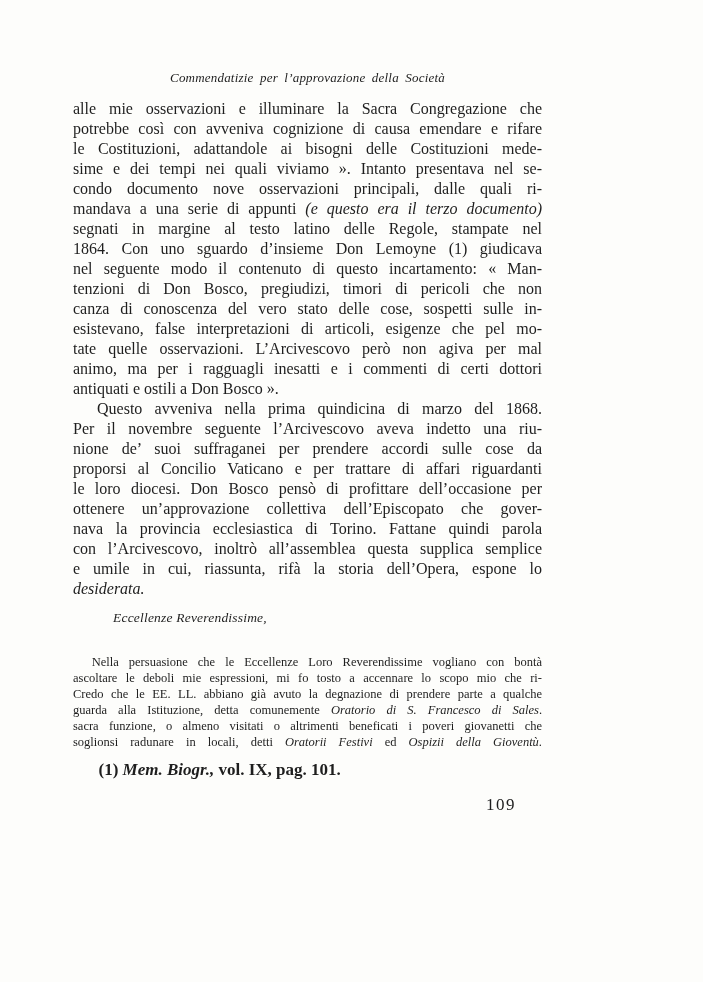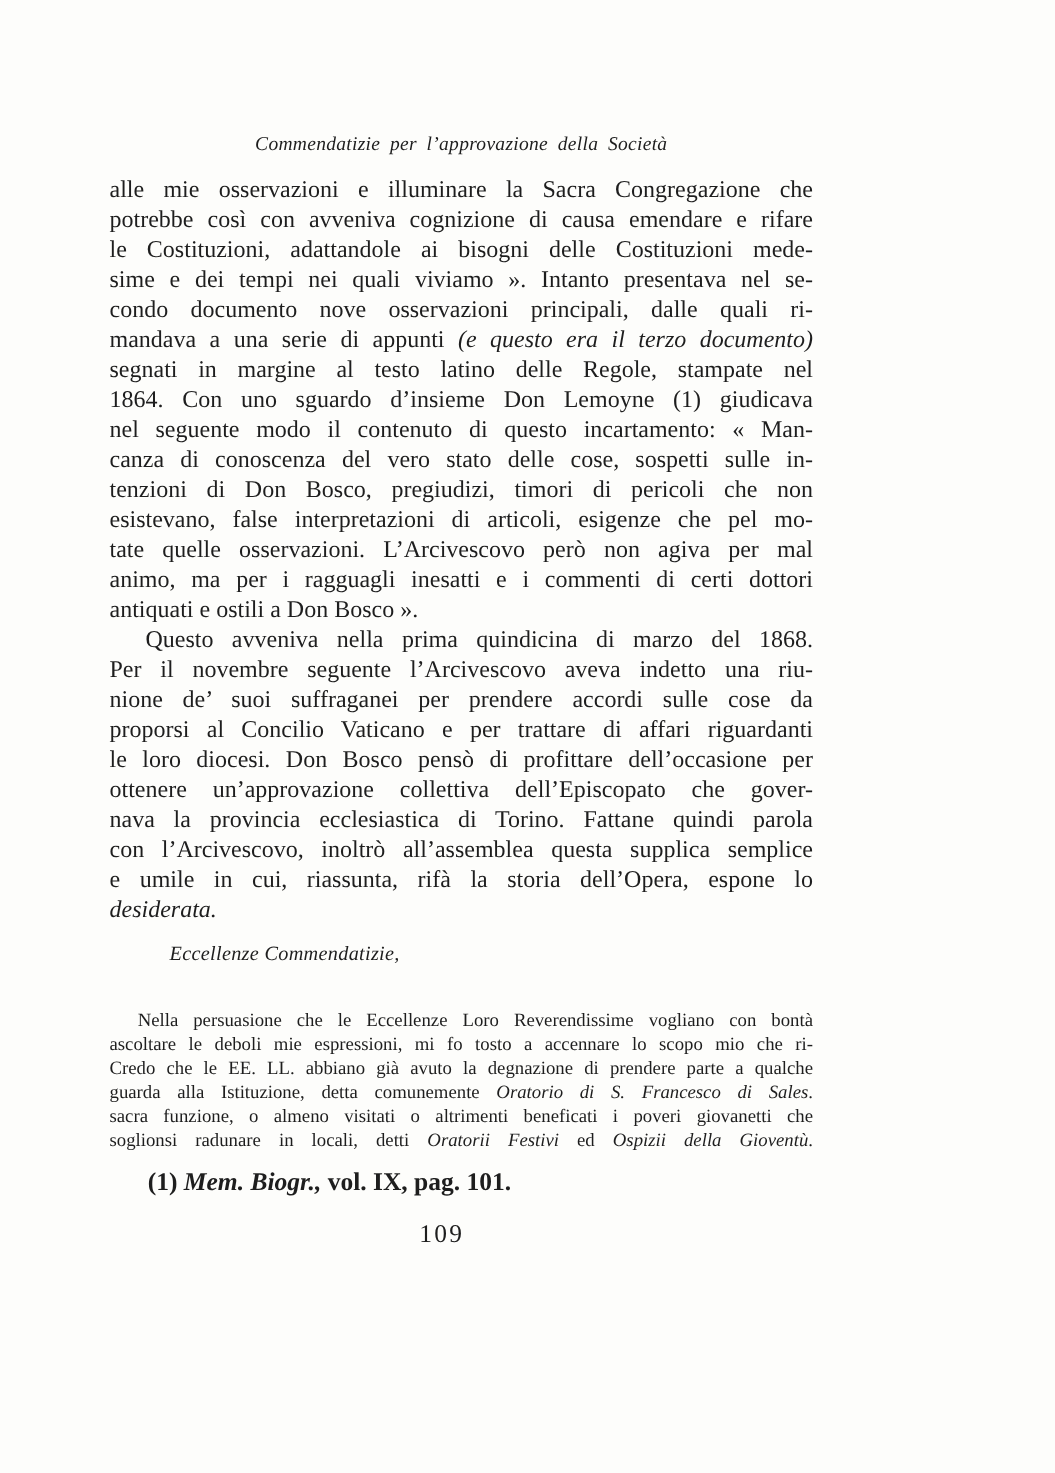--- a/index.html
+++ b/index.html
@@ -10,21 +10,21 @@
     color: #1e1e1e;
   }
   .page {
     position: relative;
     width: 703px; height: 982px;
     background: #fdfdfb;
     overflow: hidden;
   }
   .textblock {
     position: absolute;
-    left: 73px; top: 88px; width: 469px;
+    left: 73px; top: 70px; width: 469px;
   }
   .running-header {
     font-style: italic;
     font-size: 13px;
     line-height: 16px;
     text-align: center;
     word-spacing: 3px;
     letter-spacing: 0.2px;
     margin-bottom: 13px;
   }
@@ -51,21 +51,21 @@
     line-height: 16px;
   }
   .footnote { margin-top: 12px; }
   .footnote .line {
     font-size: 17px;
     line-height: 16px;
     font-weight: bold;
   }
   .page-number {
     margin-top: 17px;
-    text-align: center;
+    text-align: right;
     padding-right: 26px;
     font-size: 17px;
     letter-spacing: 1.5px;
   }
 </style>
 </head>
 <body>
 
 <div class="page">
   <div class="textblock">
@@ -75,42 +75,42 @@
     <div class="para">
         <div class="line just"><span>alle mie osservazioni e illuminare la Sacra Congregazione che</span></div>
         <div class="line just"><span>potrebbe così con avveniva cognizione di causa emendare e rifare</span></div>
         <div class="line just"><span>le Costituzioni, adattandole ai bisogni delle Costituzioni mede-</span></div>
         <div class="line just"><span>sime e dei tempi nei quali viviamo ». Intanto presentava nel se-</span></div>
         <div class="line just"><span>condo documento nove osservazioni principali, dalle quali ri-</span></div>
         <div class="line just"><span>mandava a una serie di appunti </span><span class="it">(e questo era il terzo documento)</span></div>
         <div class="line just"><span>segnati in margine al testo latino delle Regole, stampate nel</span></div>
         <div class="line just"><span>1864. Con uno sguardo d’insieme Don Lemoyne (1) giudicava</span></div>
         <div class="line just"><span>nel seguente modo il contenuto di questo incartamento: « Man-</span></div>
+        <div class="line just"><span>tenzioni di Don Bosco, pregiudizi, timori di pericoli che non</span></div>
         <div class="line just"><span>canza di conoscenza del vero stato delle cose, sospetti sulle in-</span></div>
-        <div class="line just"><span>tenzioni di Don Bosco, pregiudizi, timori di pericoli che non</span></div>
         <div class="line just"><span>esistevano, false interpretazioni di articoli, esigenze che pel mo-</span></div>
         <div class="line just"><span>tate quelle osservazioni. L’Arcivescovo però non agiva per mal</span></div>
         <div class="line just"><span>animo, ma per i ragguagli inesatti e i commenti di certi dottori</span></div>
         <div class="line"><span>antiquati e ostili a Don Bosco ».</span></div>
       </div>
 
     <div class="para">
         <div class="line just ind"><span>Questo avveniva nella prima quindicina di marzo del 1868.</span></div>
         <div class="line just"><span>Per il novembre seguente l’Arcivescovo aveva indetto una riu-</span></div>
         <div class="line just"><span>nione de’ suoi suffraganei per prendere accordi sulle cose da</span></div>
         <div class="line just"><span>proporsi al Concilio Vaticano e per trattare di affari riguardanti</span></div>
         <div class="line just"><span>le loro diocesi. Don Bosco pensò di profittare dell’occasione per</span></div>
         <div class="line just"><span>ottenere un’approvazione collettiva dell’Episcopato che gover-</span></div>
         <div class="line just"><span>nava la provincia ecclesiastica di Torino. Fattane quindi parola</span></div>
         <div class="line just"><span>con l’Arcivescovo, inoltrò all’assemblea questa supplica semplice</span></div>
         <div class="line just"><span>e umile in cui, riassunta, rifà la storia dell’Opera, espone lo</span></div>
         <div class="line"><span class="it">desiderata.</span></div>
       </div>
 
-    <div class="salutation">Eccellenze Commendatizie,</div>
+    <div class="salutation">Eccellenze Reverendissime,</div>
 
     <div class="quote">
         <div class="line just ind"><span>Nella persuasione che le Eccellenze Loro Reverendissime vogliano con bontà</span></div>
         <div class="line just"><span>ascoltare le deboli mie espressioni, mi fo tosto a accennare lo scopo mio che ri-</span></div>
         <div class="line just"><span>Credo che le EE. LL. abbiano già avuto la degnazione di prendere parte a qualche</span></div>
         <div class="line just"><span>guarda alla Istituzione, detta comunemente </span><span class="it">Oratorio di S. Francesco di Sales</span><span>.</span></div>
         <div class="line just"><span>sacra funzione, o almeno visitati o altrimenti beneficati i poveri giovanetti che</span></div>
         <div class="line just"><span>soglionsi radunare in locali, detti </span><span class="it">Oratorii Festivi</span><span> ed </span><span class="it">Ospizii della Gioventù</span><span>.</span></div>
       </div>
 

